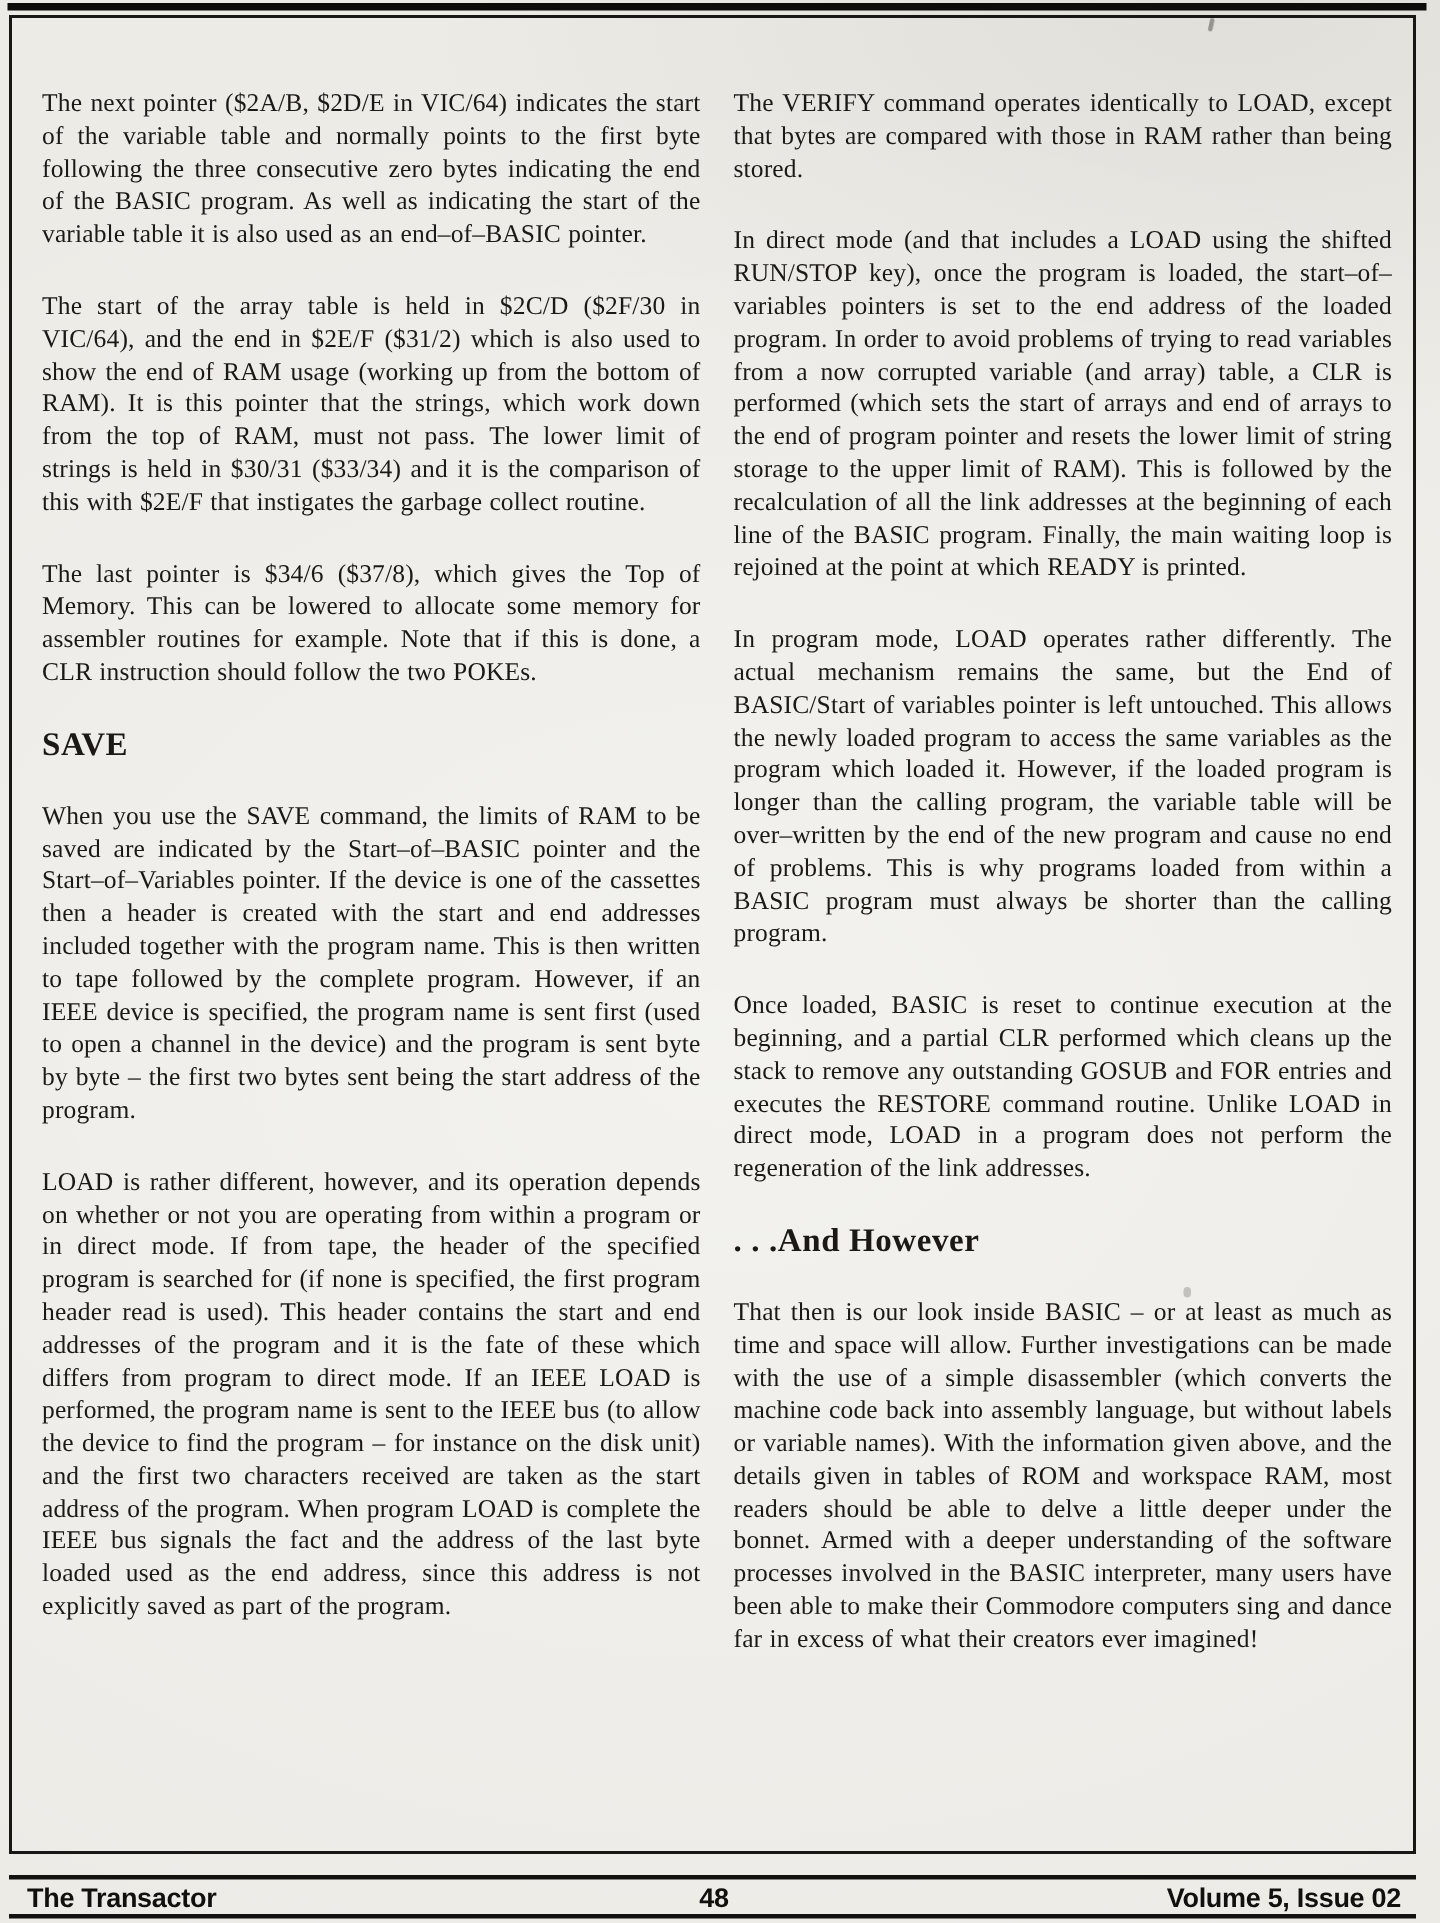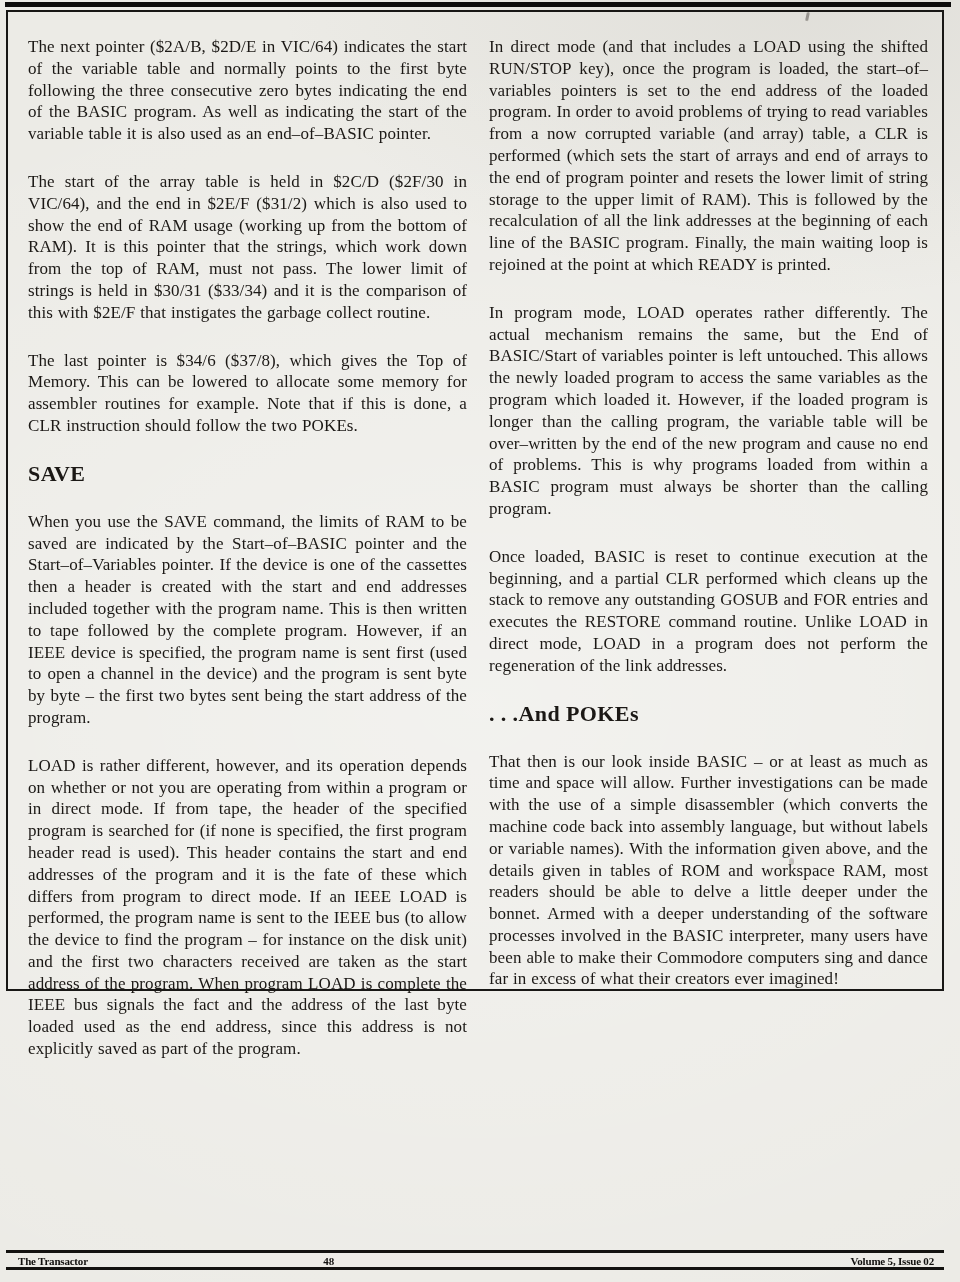--- a/index.html
+++ b/index.html
@@ -16,24 +16,24 @@
     background:
       radial-gradient(ellipse 900px 500px at 85% 0%, rgba(120,115,105,0.10), rgba(0,0,0,0) 60%),
       radial-gradient(ellipse 1200px 900px at 50% 55%, rgba(255,255,255,0.35), rgba(0,0,0,0) 75%),
       #ecebe6;
   }
   .top-rule{
     position:absolute;left:5px;top:2px;width:946px;height:5px;
     background:#0d0c0b;
   }
   .content-box{
-    position:absolute;left:6px;top:10px;width:938px;height:981px;
+    position:absolute;left:6px;top:10px;width:938px;height:1226px;
     border:2px solid #181715;
     box-sizing:border-box;
-    padding:24px 14px 0 20px;
+    padding:46px 14px 0 20px;
     background:transparent;
   }
   .columns{
     display:flex;
     gap:22px;
     align-items:flex-start;
   }
   .col{
     flex:1 1 0;
     min-width:0;
@@ -55,28 +55,28 @@
   }
   .col .col-para:first-child, .col .col-heading:first-child{margin-top:0;}
   .footer-bar{
     position:absolute;left:6px;top:1250px;width:938px;
     border-top:3px solid #131210;
     border-bottom:3px solid #131210;
     box-sizing:border-box;
     padding:2px 10px 0 12px;
     display:flex;
     align-items:center;
-    font-family:Liberation Serif, serif;
+    font-family:Liberation Sans, sans-serif;
     font-weight:700;
-    font-size:11px;
+    font-size:18px;
     color:#11100e;
     letter-spacing:-0.2px;
   }
   .footer-left{flex:1;text-align:left;}
-  .footer-center{flex:1;}
+  .footer-center{flex:1;text-align:center;}
   .footer-right{flex:1;text-align:right;}
   
   .speck{
     position:absolute;border-radius:50%;
     background:rgba(60,55,50,0.45);
     filter:blur(0.4px);
   }
   .speck-a{left:806px;top:12px;width:3px;height:9px;border-radius:2px;transform:rotate(12deg);}
   .speck-b{left:789px;top:858px;width:5px;height:7px;border-radius:3px;opacity:.55;}
 </style>
@@ -90,24 +90,25 @@
     <div class="columns">
       <div class="col">
           <p class="col-para">The next pointer ($2A/B, $2D/E in VIC/64) indicates the start of the variable table and normally points to the first byte following the three consecutive zero bytes indicating the end of the BASIC program. As well as indicating the start of the variable table it is also used as an end–of–BASIC pointer.</p>
           <p class="col-para">The start of the array table is held in $2C/D ($2F/30 in VIC/64), and the end in $2E/F ($31/2) which is also used to show the end of RAM usage (working up from the bottom of RAM). It is this pointer that the strings, which work down from the top of RAM, must not pass. The lower limit of strings is held in $30/31 ($33/34) and it is the comparison of this with $2E/F that instigates the garbage collect routine.</p>
           <p class="col-para">The last pointer is $34/6 ($37/8), which gives the Top of Memory. This can be lowered to allocate some memory for assembler routines for example. Note that if this is done, a CLR instruction should follow the two POKEs.</p>
           <h3 class="col-heading">SAVE</h3>
           <p class="col-para">When you use the SAVE command, the limits of RAM to be saved are indicated by the Start–of–BASIC pointer and the Start–of–Variables pointer. If the device is one of the cassettes then a header is created with the start and end addresses included together with the program name. This is then written to tape followed by the complete program. However, if an IEEE device is specified, the program name is sent first (used to open a channel in the device) and the program is sent byte by byte – the first two bytes sent being the start address of the program.</p>
           <p class="col-para">LOAD is rather different, however, and its operation depends on whether or not you are operating from within a program or in direct mode. If from tape, the header of the specified program is searched for (if none is specified, the first program header read is used). This header contains the start and end addresses of the program and it is the fate of these which differs from program to direct mode. If an IEEE LOAD is performed, the program name is sent to the IEEE bus (to allow the device to find the program – for instance on the disk unit) and the first two characters received are taken as the start address of the program. When program LOAD is complete the IEEE bus signals the fact and the address of the last byte loaded used as the end address, since this address is not explicitly saved as part of the program.</p>
         </div>
       <div class="col">
+          <p class="col-para">The VERIFY command operates identically to LOAD, except that bytes are compared with those in RAM rather than being stored.</p>
           <p class="col-para">In direct mode (and that includes a LOAD using the shifted RUN/STOP key), once the program is loaded, the start–of–variables pointers is set to the end address of the loaded program. In order to avoid problems of trying to read variables from a now corrupted variable (and array) table, a CLR is performed (which sets the start of arrays and end of arrays to the end of program pointer and resets the lower limit of string storage to the upper limit of RAM). This is followed by the recalculation of all the link addresses at the beginning of each line of the BASIC program. Finally, the main waiting loop is rejoined at the point at which READY is printed.</p>
           <p class="col-para">In program mode, LOAD operates rather differently. The actual mechanism remains the same, but the End of BASIC/Start of variables pointer is left untouched. This allows the newly loaded program to access the same variables as the program which loaded it. However, if the loaded program is longer than the calling program, the variable table will be over–written by the end of the new program and cause no end of problems. This is why programs loaded from within a BASIC program must always be shorter than the calling program.</p>
           <p class="col-para">Once loaded, BASIC is reset to continue execution at the beginning, and a partial CLR performed which cleans up the stack to remove any outstanding GOSUB and FOR entries and executes the RESTORE command routine. Unlike LOAD in direct mode, LOAD in a program does not perform the regeneration of the link addresses.</p>
-          <h3 class="col-heading">. . .And POKEs</h3>
+          <h3 class="col-heading">. . .And However</h3>
           <p class="col-para">That then is our look inside BASIC – or at least as much as time and space will allow. Further investigations can be made with the use of a simple disassembler (which converts the machine code back into assembly language, but without labels or variable names). With the information given above, and the details given in tables of ROM and workspace RAM, most readers should be able to delve a little deeper under the bonnet. Armed with a deeper understanding of the software processes involved in the BASIC interpreter, many users have been able to make their Commodore computers sing and dance far in excess of what their creators ever imagined!</p>
         </div>
     </div>
   </div>
 
   <span class="speck speck-a"></span>
   <span class="speck speck-b"></span>
 
   <div class="footer-bar">
     <span class="footer-left">The Transactor</span>

